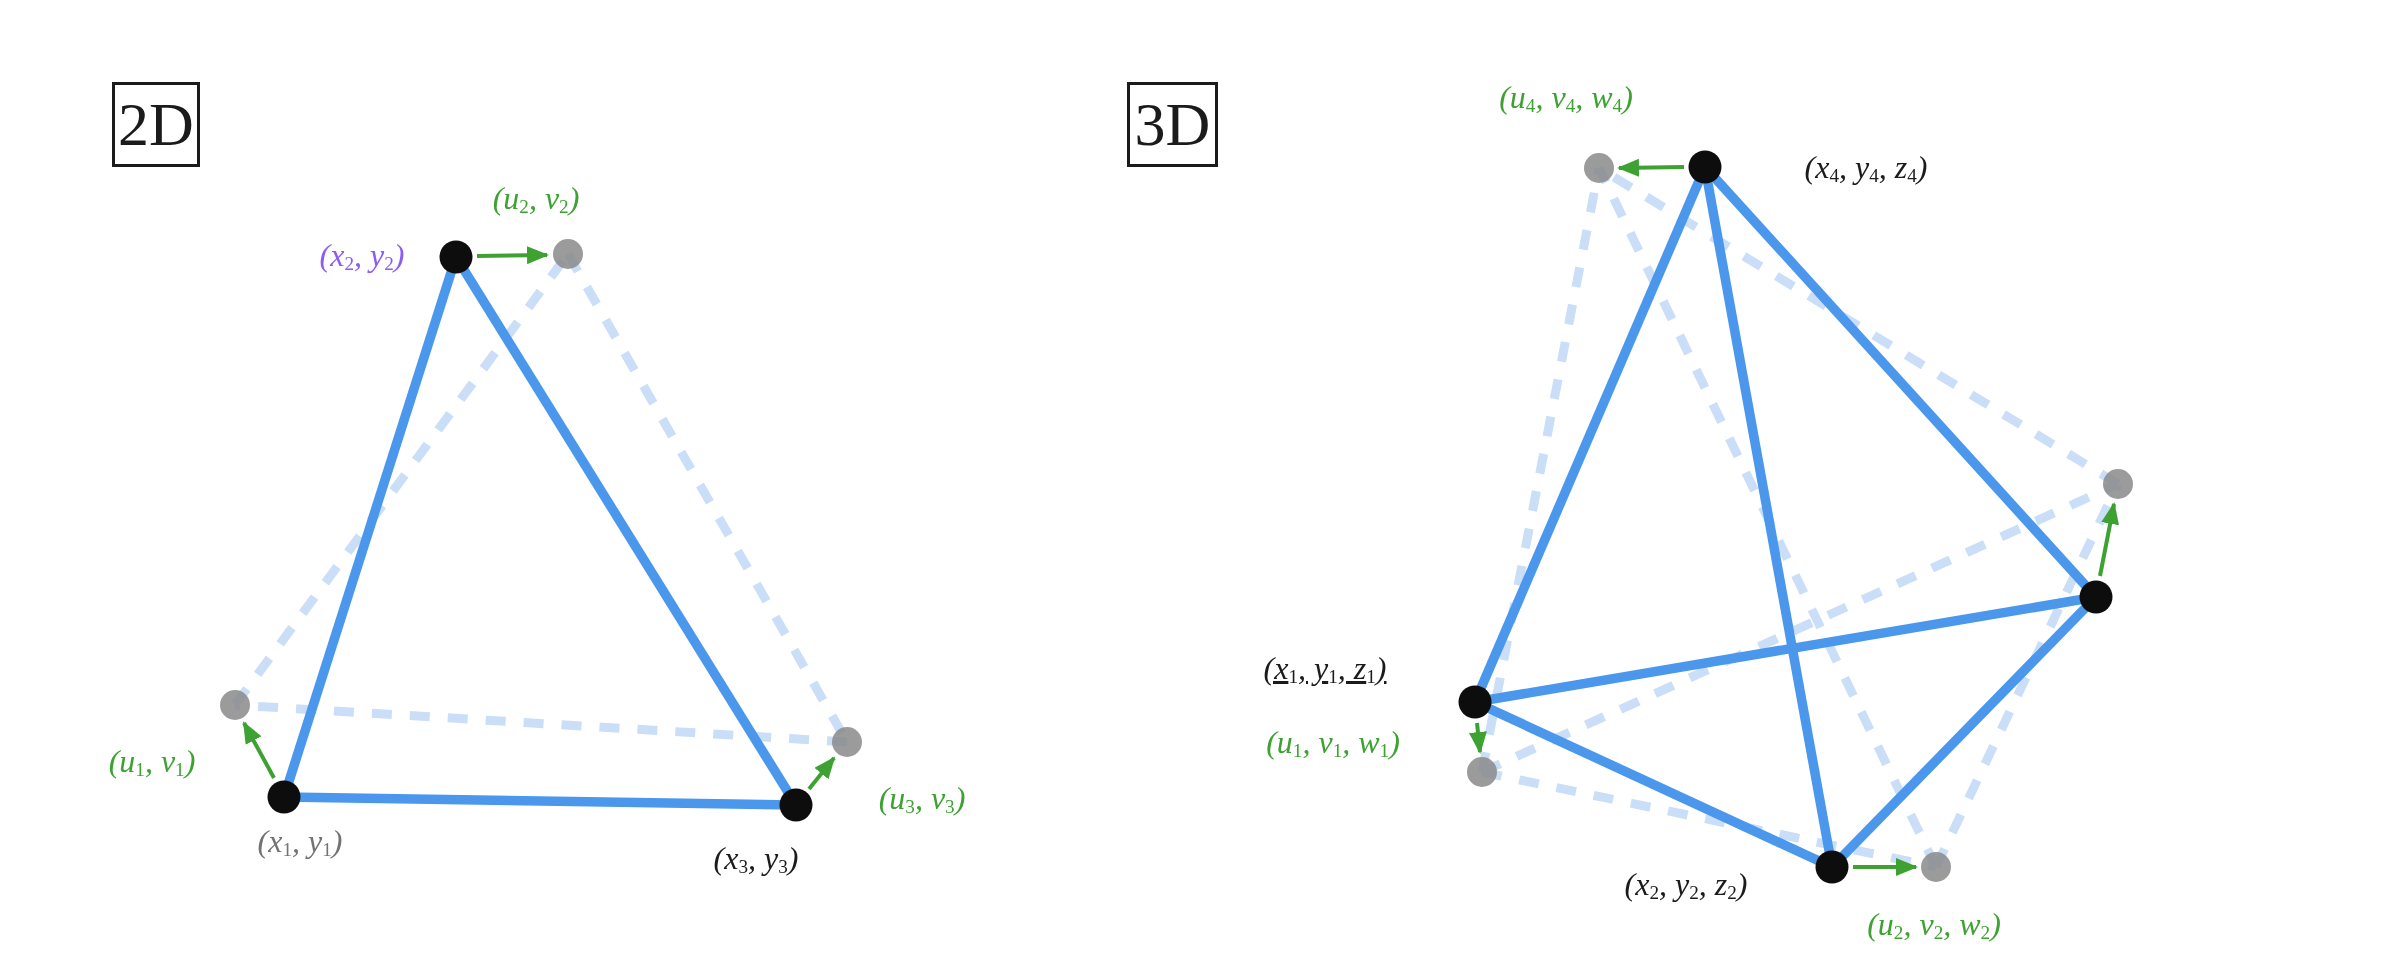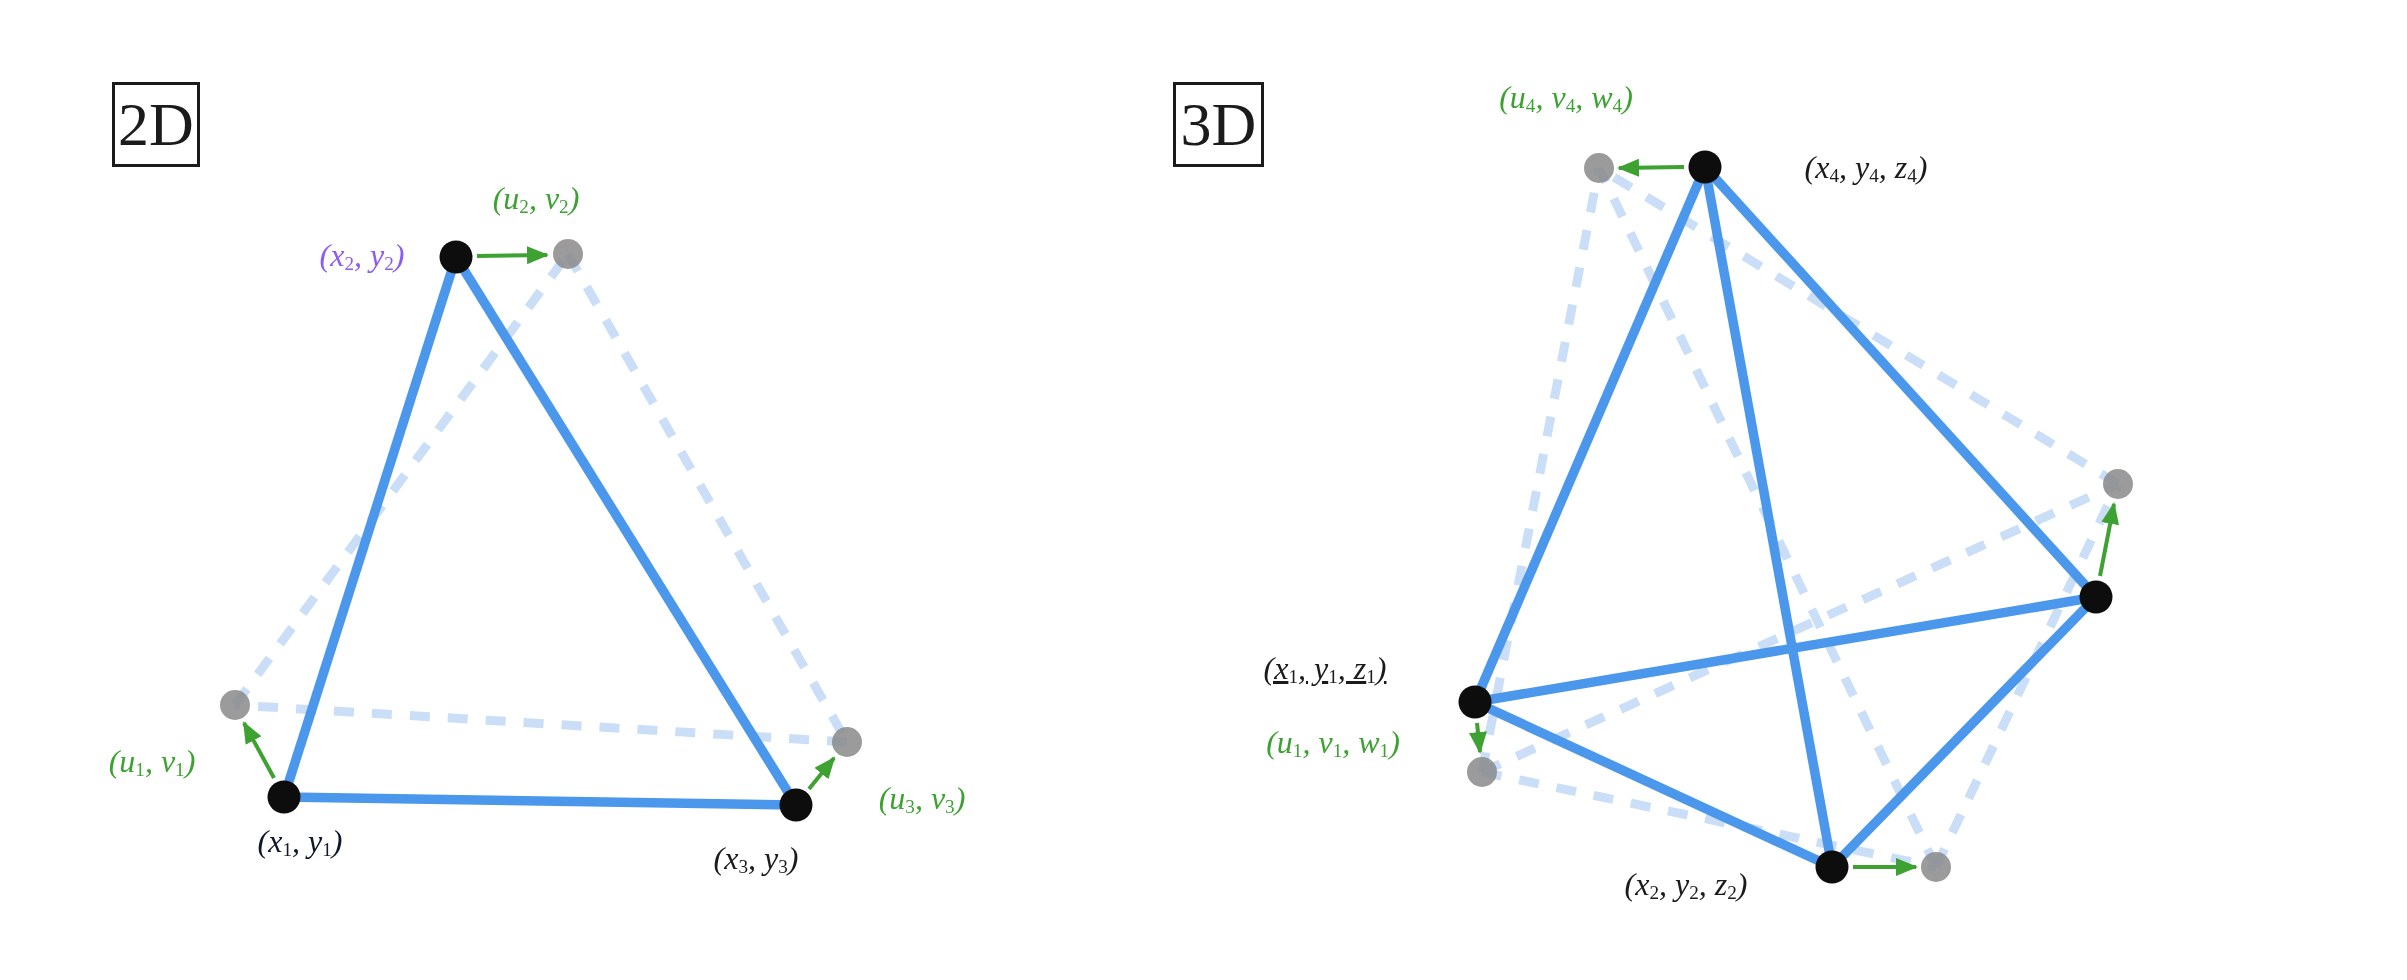--- a/index.html
+++ b/index.html
@@ -87,27 +87,28 @@
       <circle cx="1705" cy="167" r="16.5" fill="#0d0d0d"></circle>
       <line x1="1477" y1="723" x2="1480" y2="752" stroke="#3ea233" stroke-width="4" marker-end="url(#ah)"></line>
       <line x1="1853" y1="867" x2="1916" y2="867" stroke="#3ea233" stroke-width="4" marker-end="url(#ah)"></line>
       <line x1="2100" y1="576" x2="2114" y2="504" stroke="#3ea233" stroke-width="4" marker-end="url(#ah)"></line>
       <line x1="1684" y1="167" x2="1619" y2="168" stroke="#3ea233" stroke-width="4" marker-end="url(#ah)"></line>
     </svg>
 
   <div class="frame-box" style="left: 112px; top: 82px; width: 88px; height: 85px; border-color: rgb(27, 27, 27); color: rgb(27, 27, 27);">
     <span>2D</span>
   </div>
-  <div class="frame-box" style="left: 1127px; top: 82px; width: 91px; height: 85px; border-color: rgb(27, 27, 27); color: rgb(27, 27, 27); margin-left: 46px;">
+  <div class="frame-box" style="left: 1127px; top: 82px; width: 91px; height: 85px; border-color: rgb(27, 27, 27); color: rgb(27, 27, 27);">
     <span>3D</span>
   </div>
-<div class="math-label" style="left: 300px; top: 841px; color: #0f172a;">(x<sub>1</sub>, y<sub>1</sub>)</div>
+<div class="math-label" style="left: 300px; top: 841px; color: #737373;">(x<sub>1</sub>, y<sub>1</sub>)</div>
     <div class="math-label" style="left: 362px; top: 255px; color: #8b5cf6;">(x<sub>2</sub>, y<sub>2</sub>)</div>
     <div class="math-label" style="left: 756px; top: 858px; color: rgb(27, 27, 27);">(x<sub>3</sub>, y<sub>3</sub>)</div>
     <div class="math-label" style="left: 152px; top: 761px; color: rgb(62, 162, 51);">(u<sub>1</sub>, v<sub>1</sub>)</div>
     <div class="math-label" style="left: 536px; top: 198px; color: rgb(62, 162, 51);">(u<sub>2</sub>, v<sub>2</sub>)</div>
     <div class="math-label" style="left: 922px; top: 798px; color: rgb(62, 162, 51);">(u<sub>3</sub>, v<sub>3</sub>)</div>
     <div class="math-label" style="left: 1325px; top: 668px; color: rgb(27, 27, 27); text-decoration: underline;">(x<sub>1</sub>, y<sub>1</sub>, z<sub>1</sub>)</div>
     <div class="math-label" style="left: 1686px; top: 884px; color: rgb(27, 27, 27);">(x<sub>2</sub>, y<sub>2</sub>, z<sub>2</sub>)</div>
     <div class="math-label" style="left: 1866px; top: 167px; color: rgb(27, 27, 27);">(x<sub>4</sub>, y<sub>4</sub>, z<sub>4</sub>)</div>
     <div class="math-label" style="left: 1333px; top: 742px; color: rgb(62, 162, 51);">(u<sub>1</sub>, v<sub>1</sub>, w<sub>1</sub>)</div>
+    <div class="math-label" style="left: 1934px; top: 924px; color: rgb(62, 162, 51);">(u<sub>2</sub>, v<sub>2</sub>, w<sub>2</sub>)</div>
     <div class="math-label" style="left: 1566px; top: 97px; color: rgb(62, 162, 51);">(u<sub>4</sub>, v<sub>4</sub>, w<sub>4</sub>)</div>
   </div>
 
 </body></html>

